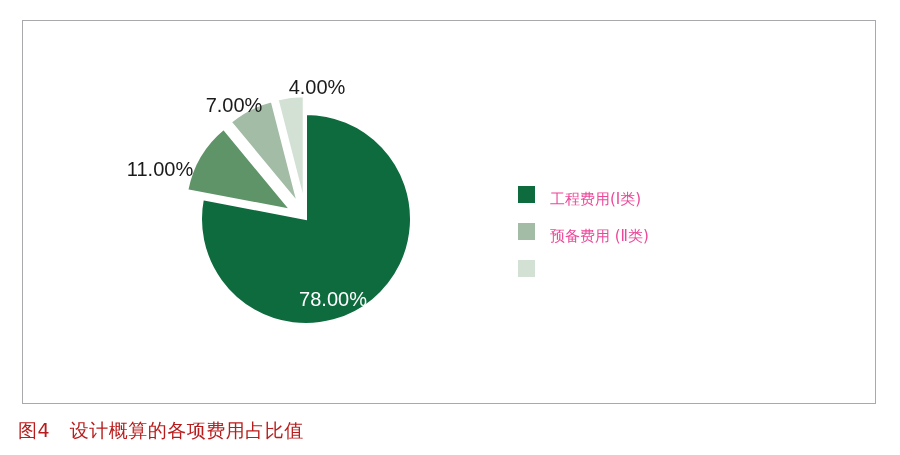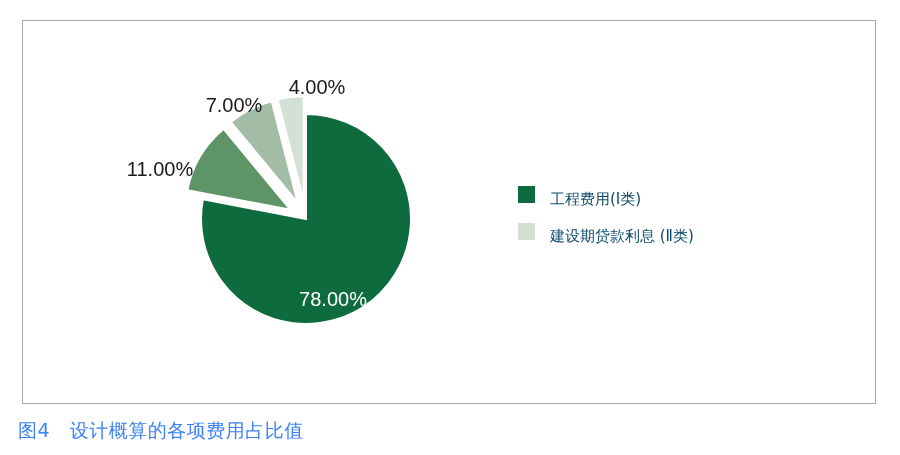--- a/index.html
+++ b/index.html
@@ -59,32 +59,32 @@
   }
   .legend-swatch {
     width: 17px;
     height: 17px;
     flex: 0 0 17px;
   }
   .legend-label {
     margin-left: 15px;
     font-family: "DejaVu Sans", "Liberation Sans", sans-serif;
     font-size: 15px;
-    color: #0c4a6e;
+    color: #ec4899;
     white-space: nowrap;
     line-height: 1;
     margin-top: 10px;
   }
   #caption {
     position: absolute;
     left: 18px;
     top: 418px;
     font-family: "DejaVu Sans", "Liberation Sans", sans-serif;
     font-size: 19px;
-    color: #3b82f6;
+    color: #b91c1c;
     white-space: pre;
     letter-spacing: 0.5px;
   }
 </style>
 </head>
 <body>
 
 <div id="figure-root">
 
   <div id="chart-frame">
@@ -102,21 +102,24 @@
           <text x="294" y="73" text-anchor="middle" class="slice-label">4.00%</text>
         </g>
     </svg>
 
     <div id="legend">
       <div class="legend-row">
         <span class="legend-swatch" style="background: rgb(14, 107, 61);"></span>
         <span class="legend-label">工程费用(Ⅰ类)</span>
       </div>
       <div class="legend-row">
+        <span class="legend-swatch" style="background: rgb(163, 188, 165);"></span>
+        <span class="legend-label">预备费用 (Ⅱ类)</span>
+      </div>
+      <div class="legend-row">
         <span class="legend-swatch" style="background: rgb(211, 224, 212);"></span>
-        <span class="legend-label">建设期贷款利息 (Ⅱ类)</span>
       </div>
     </div>
   </div>
 
   <div id="caption">图4   设计概算的各项费用占比值</div>
 
 </div>
 
 </body></html>

